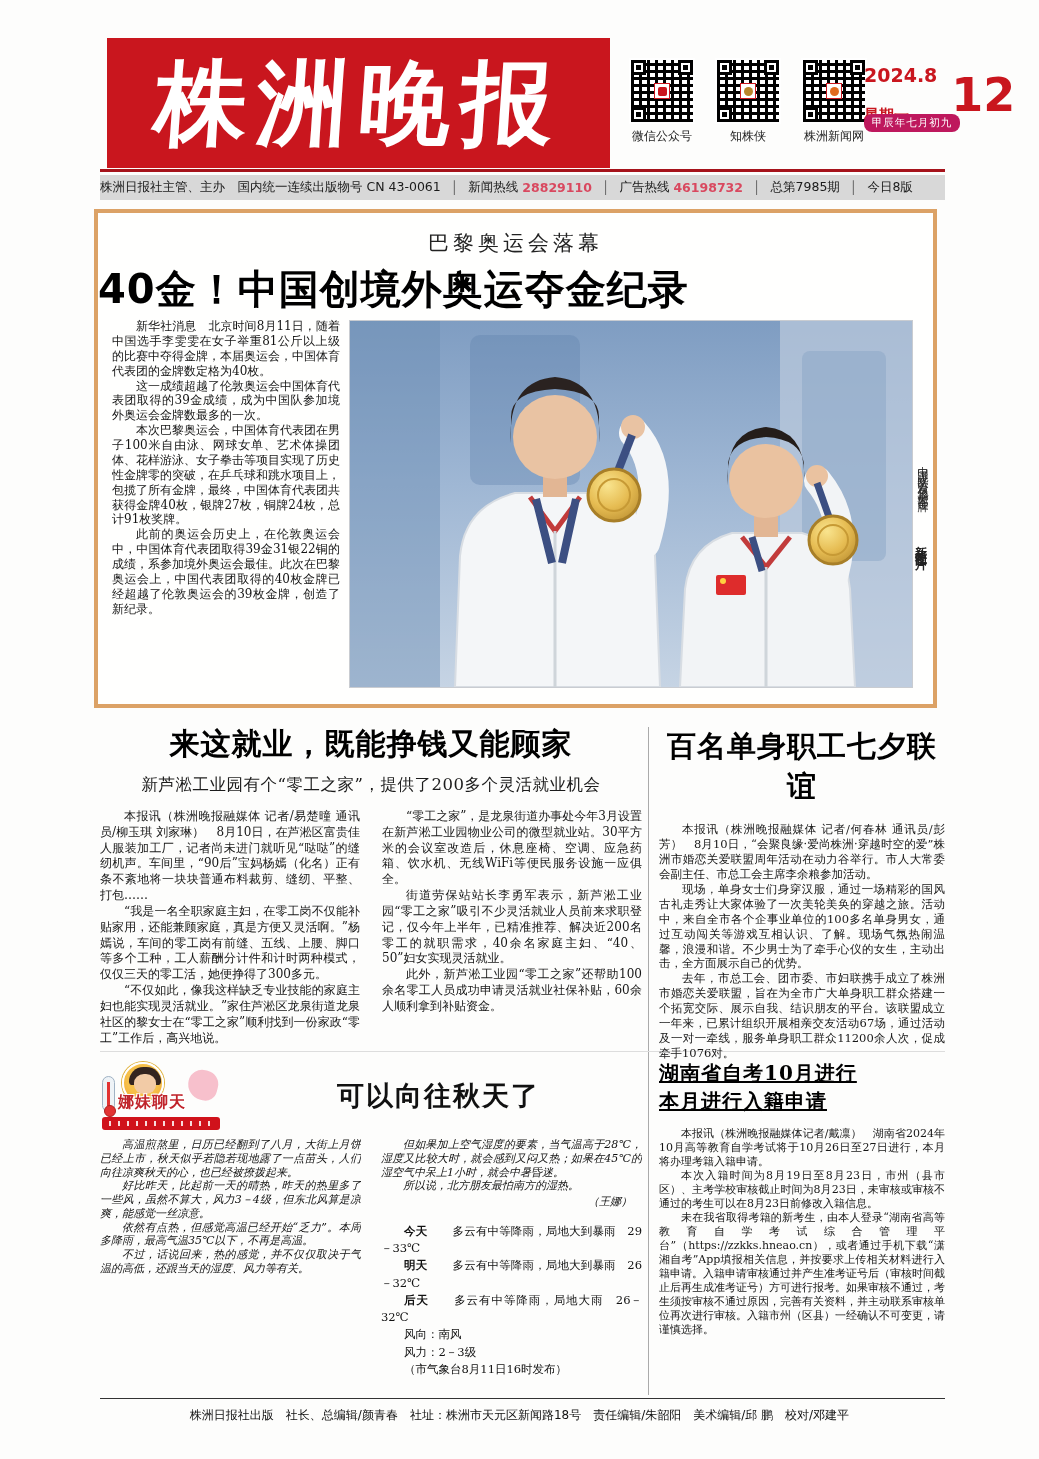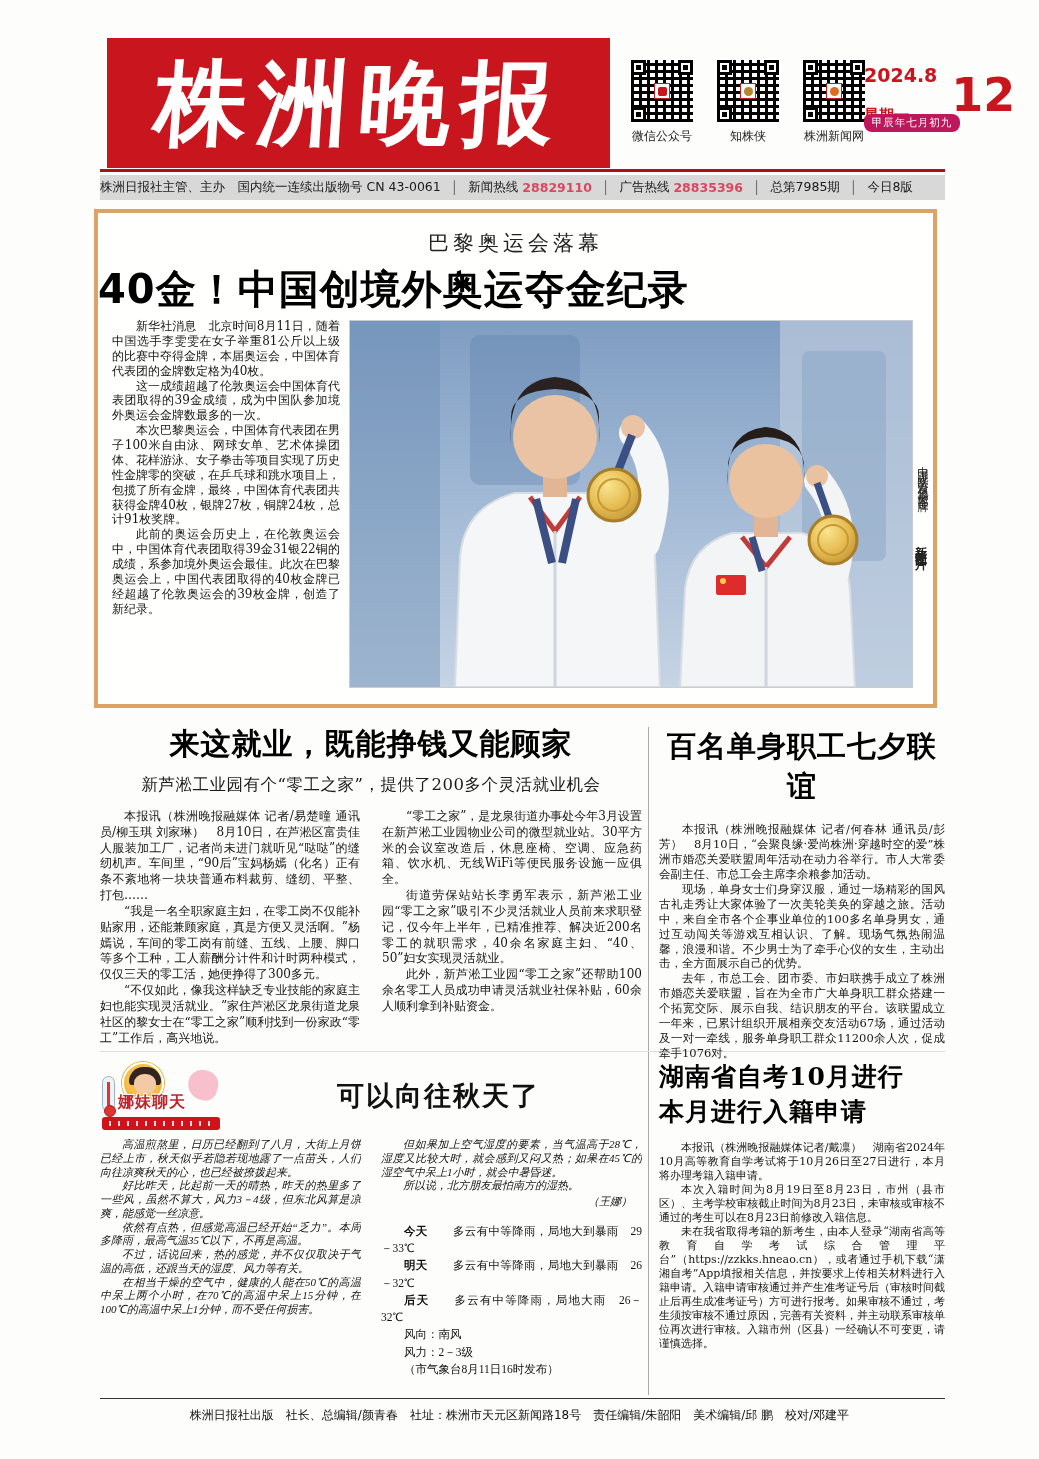--- a/index.html
+++ b/index.html
@@ -86,21 +86,21 @@
   
   .v-rule { position:absolute; left:648px; top:727px; width:1px; height:668px; background:#aaa; }
   .h-rule { position:absolute; left:100px; top:1051px; width:845px; height:1px; background:#ddd; }
 
   
   .weather { position:absolute; left:100px; top:1058px; width:542px; }
   .weather-header { position:relative; height:76px; }
   .weather-headline { margin-left:135px; text-align:center; font-size:27px; font-weight:900;
                       line-height:76px; letter-spacing:2px; }
   .weather-cols { display:flex; gap:20px; margin-top:4px; }
-  .wcol { width:261px; height:258px; overflow:hidden; font-size:11px; line-height:1.25; text-align:justify;font-family:Liberation Serif, serif; }
+  .wcol { width:261px; height:258px; overflow:hidden; font-size:11px; line-height:1.25; text-align:justify; }
   .wcol p.wp { text-indent:2em; font-style:italic; }
   .weather-byline { text-align:right; padding-right:10px; font-style:italic; margin-top:2px; }
   .forecast { margin-top:14px; font-size:11.5px; font-style:normal; }
   .fc-row { text-indent:2em; line-height:1.5; }
   .fc-label { font-weight:700; margin-right:2.2em; }
   .fc-line { text-indent:2em; line-height:1.5; }
 
   
   .weather-logo { position:absolute; left:2px; top:4px; width:122px; height:68px; }
   .thermo { position:absolute; left:0; top:14px; width:13px; height:36px; background:#eef3f7;
@@ -121,21 +121,21 @@
                 color:#c0242b; letter-spacing:1px; white-space:nowrap;
                 text-shadow:-1px -1px 0 #fff,1px -1px 0 #fff,-1px 1px 0 #fff,1px 1px 0 #fff;
                 font-family:"DejaVu Sans","Liberation Sans",sans-serif; }
   .logo-banner { position:absolute; left:0; bottom:0; width:118px; height:13px; background:#d0121b;
                  border-radius:3px; background-image:repeating-linear-gradient(90deg,
                    rgba(255,255,255,.85) 0 2px, transparent 2px 9px); background-size:104px 5px;
                  background-position:7px center; background-repeat:no-repeat; }
 
   
   .exam { position:absolute; left:659px; top:1060px; width:286px; }
-  .exam-headline { font-size:25px; font-weight:900; line-height:1.38; letter-spacing:1px; color:#000; }
+  .exam-headline { font-size:20px; font-weight:900; line-height:1.38; letter-spacing:1px; color:#000;text-decoration:underline; }
   .exam-body { margin-top:12px; height:250px; overflow:hidden; font-size:11px; line-height:1.27; }
 
   
   .footer-rule { position:absolute; left:100px; top:1398px; width:845px; height:1px; background:#333; }
   .footer-text { position:absolute; left:0; top:1407px; width:100%; text-align:center;
                  font-size:12px; color:#111; font-family:"DejaVu Sans","Liberation Sans",sans-serif; }
 </style>
 </head>
 <body>
 
@@ -193,21 +193,21 @@
 
   <div class="top-rule"></div>
 
   <div class="info-bar">
     <span>株洲日报社主管、主办　国内统一连续出版物号 CN 43-0061</span>
     <span class="sep">│</span>
     <span>新闻热线</span>
     <span class="hotline-num">28829110</span>
     <span class="sep">│</span>
     <span>广告热线</span>
-    <span class="hotline-num">28835396</span>
+    <span class="hotline-num">46198732</span>
     <span class="sep">│</span>
     <span>总第7985期</span>
     <span class="sep">│</span>
     <span>今日8版</span>
   </div>
 
   <div class="lead-box">
     <div class="lead-kicker">巴黎奥运会落幕</div>
     <div class="lead-headline">40金！中国创境外奥运夺金纪录</div>
 
@@ -315,21 +315,20 @@
         <span class="logo-banner"></span>
       </div>
       <div class="weather-headline">可以向往秋天了</div>
     </div>
     <div class="weather-cols">
       <div class="wcol">
         <p class="wp">高温煎熬里，日历已经翻到了八月，大街上月饼已经上市，秋天似乎若隐若现地露了一点苗头，人们向往凉爽秋天的心，也已经被撩拨起来。</p>
         <p class="wp">好比昨天，比起前一天的晴热，昨天的热里多了一些风，虽然不算大，风力3－4级，但东北风算是凉爽，能感觉一丝凉意。</p>
         <p class="wp">依然有点热，但感觉高温已经开始“乏力”。本周多降雨，最高气温35℃以下，不再是高温。</p>
         <p class="wp">不过，话说回来，热的感觉，并不仅仅取决于气温的高低，还跟当天的湿度、风力等有关。</p>
-        <p class="wp">在相当干燥的空气中，健康的人能在50℃的高温中呆上两个小时，在70℃的高温中呆上15分钟，在100℃的高温中呆上1分钟，而不受任何损害。</p>
       </div>
       <div class="wcol">
         <p class="wp">但如果加上空气湿度的要素，当气温高于28℃，湿度又比较大时，就会感到又闷又热；如果在45℃的湿空气中呆上1小时，就会中暑昏迷。</p>
         <p class="wp">所以说，北方朋友最怕南方的湿热。</p>
         <p class="weather-byline">（王娜）</p>
         <div class="forecast">
           <p class="fc-row"><span class="fc-label">今天</span><span>多云有中等降雨，局地大到暴雨　29－33℃</span></p>
           <p class="fc-row"><span class="fc-label">明天</span><span>多云有中等降雨，局地大到暴雨　26－32℃</span></p>
           <p class="fc-row"><span class="fc-label">后天</span><span>多云有中等降雨，局地大雨　26－32℃</span></p>
           <p class="fc-line">风向：南风</p>

